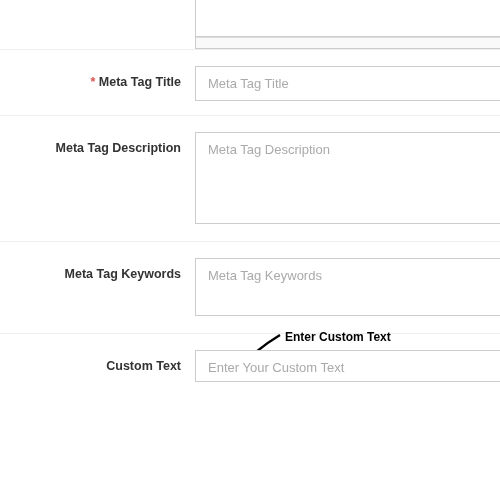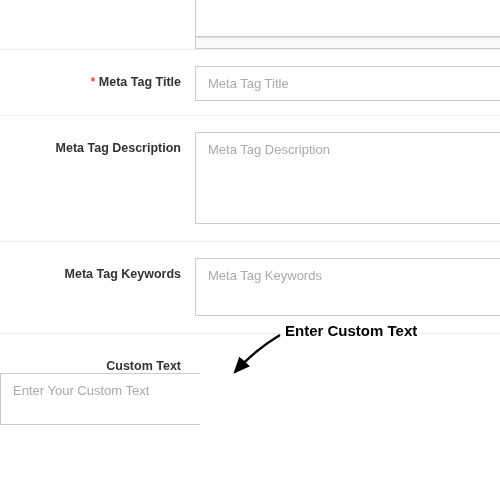--- a/index.html
+++ b/index.html
@@ -11,21 +11,21 @@
     width: 500px;
     height: 500px;
     overflow: hidden;
   }
   .form-row {
     display: flex;
     align-items: flex-start;
     border-bottom: 1px solid #eee;
     padding: 16px 0 14px 0;
   }
-  .form-row.no-border { border-bottom: none; flex-direction: column; }
+  .form-row.no-border { border-bottom: none; }
   .label-col {
     width: 195px;
     min-width: 195px;
     text-align: right;
     padding-right: 14px;
     padding-top: 9px;
     font-weight: bold;
     color: #333;
     font-size: 12.5px;
   }
@@ -42,21 +42,21 @@
     padding: 9px 12px;
     font-size: 13px;
     font-family: inherit;
     color: #555;
     background: #fff;
   }
   .input::placeholder, .textarea::placeholder { color: #aaa; }
   .textarea { resize: none; }
   .textarea.desc { height: 92px; }
   .textarea.keywords { height: 58px; }
-  .textarea.custom { height: 52px; }
+  .textarea.custom { height: 32px; }
   .top-area {
     height: 50px;
     display: flex;
     border-bottom: 1px solid #eee;
   }
   .top-btm {
     flex: 1;
     display: flex;
     flex-direction: column;
   }
@@ -70,22 +70,22 @@
   .top-bar {
     height: 12px;
     background: #f9f9f9;
     border: 1px solid #ccc;
     border-top: 1px solid #ddd;
     border-right: none;
   }
   .annotation {
     position: absolute;
     left: 90px;
-    top: 64px;
-    font-size: 15px;
+    top: 72px;
+    font-size: 12px;
     font-weight: bold;
     color: #000;
     line-height: 1.2;
     white-space: nowrap;
     pointer-events: none;
   }
   .arrow {
     position: absolute;
     left: 30px;
     top: 72px;

